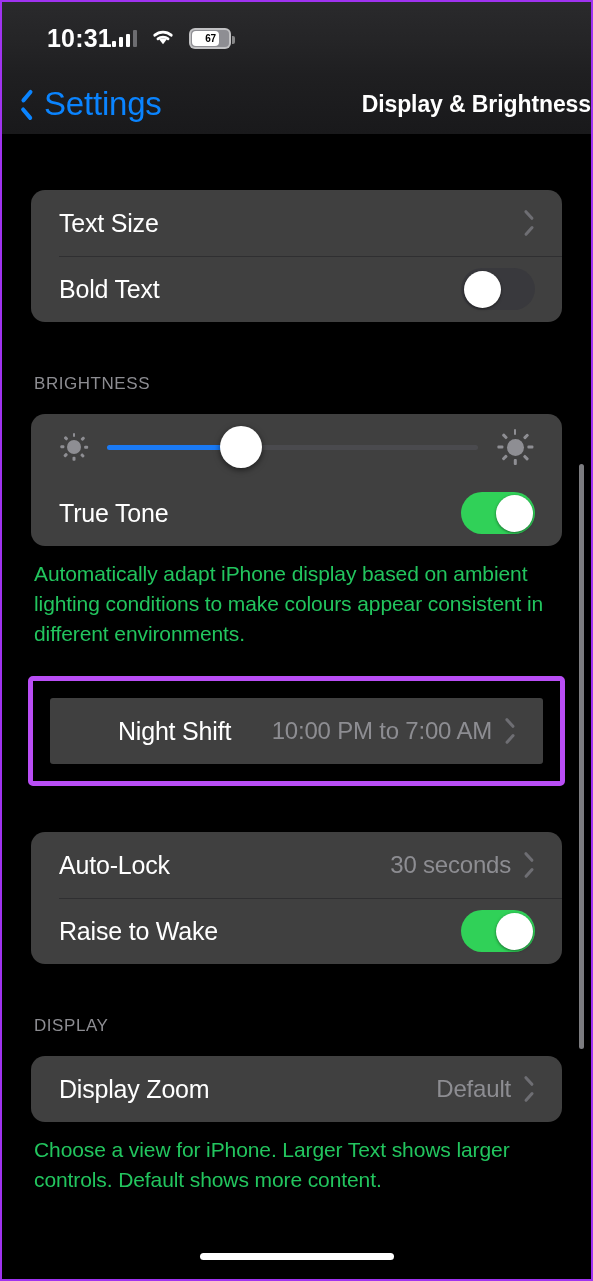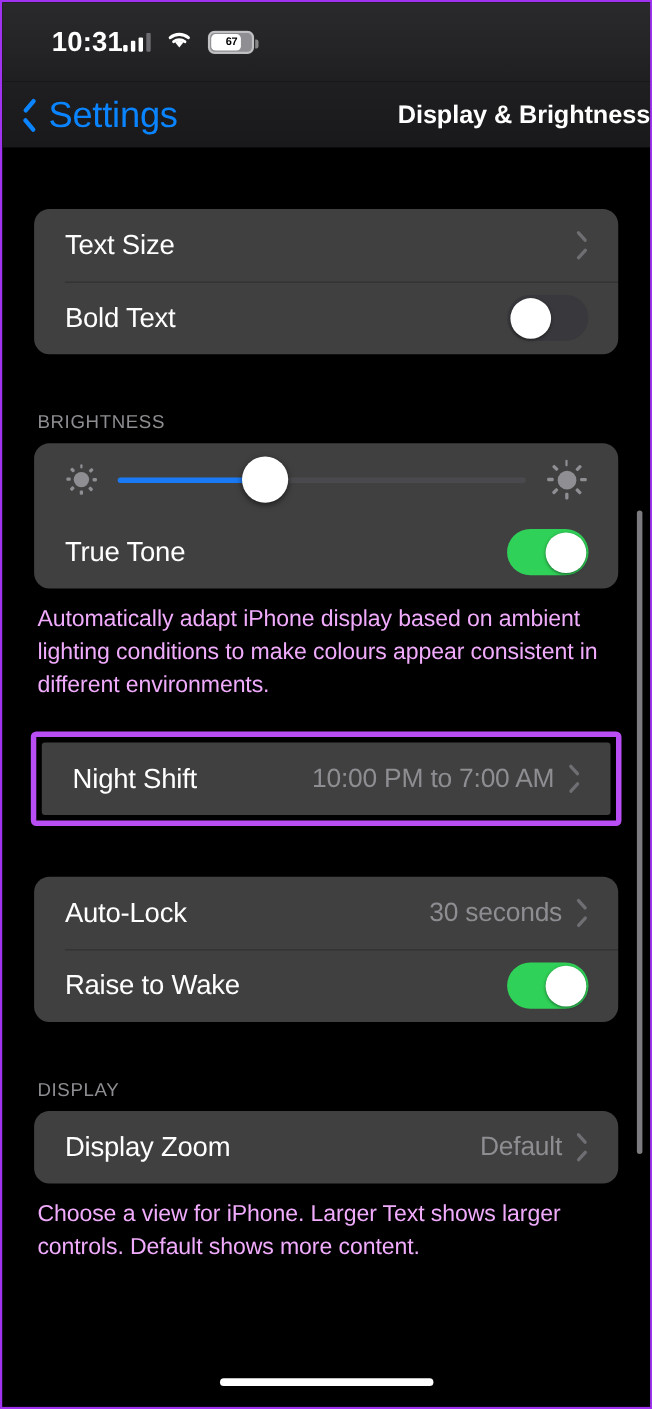--- a/index.html
+++ b/index.html
@@ -78,21 +78,21 @@
     position:absolute; left:0; right:0; text-align:right;
     color:#fff; font-size:23px; font-weight:700; letter-spacing:-.1px;
     pointer-events:none;
   }
 
   
   #content { position:absolute; top:132px; left:0; right:0; bottom:0; }
 
   .section-header {
     color:#8d8d92; font-size:17px; letter-spacing:.55px;
-    padding:0 0 9px 32px;
+    padding:0 0 20px 32px;
   }
   .card {
     background:#404040; border-radius:14px; margin:0 29px;
     overflow:hidden;
   }
   .row {
     position:relative; display:flex; align-items:center;
     min-height:66px; padding:0 27px 0 28px;
   }
   .row + .row:before {
@@ -103,21 +103,21 @@
   .row-value { color:#8d8d92; font-size:24px; letter-spacing:-.2px; margin-right:12px; }
   .chev-r { width:12px; height:21px; position:relative; flex:none; }
   .chev-r:before, .chev-r:after {
     content:""; position:absolute; right:2px; width:12px; height:2.8px;
     background:#6e6e73; border-radius:2px;
   }
   .chev-r:before { top:5.5px;  transform:rotate(48deg);  transform-origin:right center; }
   .chev-r:after  { top:12.5px; transform:rotate(-48deg); transform-origin:right center; }
 
   .footer-text {
-    color:#f0abfc; font-size:21px; line-height:1.42;
+    color:#22c55e; font-size:21px; line-height:1.42;
     padding:13px 38px 0 32px; letter-spacing:-.1px;
   }
 
   
   .toggle {
     width:74px; height:42px; border-radius:21px; position:relative; flex:none;
   }
   .toggle .knob {
     position:absolute; top:2.5px; width:37px; height:37px; border-radius:50%;
     background:#fff; box-shadow:0 1px 3px rgba(0,0,0,.5);
@@ -158,21 +158,21 @@
     width:42px; height:42px; margin-left:-21px; margin-top:-21px;
     background:#fff; border-radius:50%;
     box-shadow:0 2px 6px rgba(0,0,0,.55);
   }
 
   
   .highlight {
     margin:0 26px; padding:5px;
     border:5px solid #b94ef5; border-radius:5px;
   }
-  .highlight .card { margin:0; border-radius:3px; }
+  .highlight .card { margin:12px; border-radius:3px;padding-left:40px; }
 
   
   #scrollbar {
     position:absolute; right:7px; top:462px; width:5px; height:585px;
     background:#7c7c80; border-radius:3px;
   }
 
   
   #home-indicator {
     position:absolute; bottom:19px; left:50%; transform:translateX(-50%);

